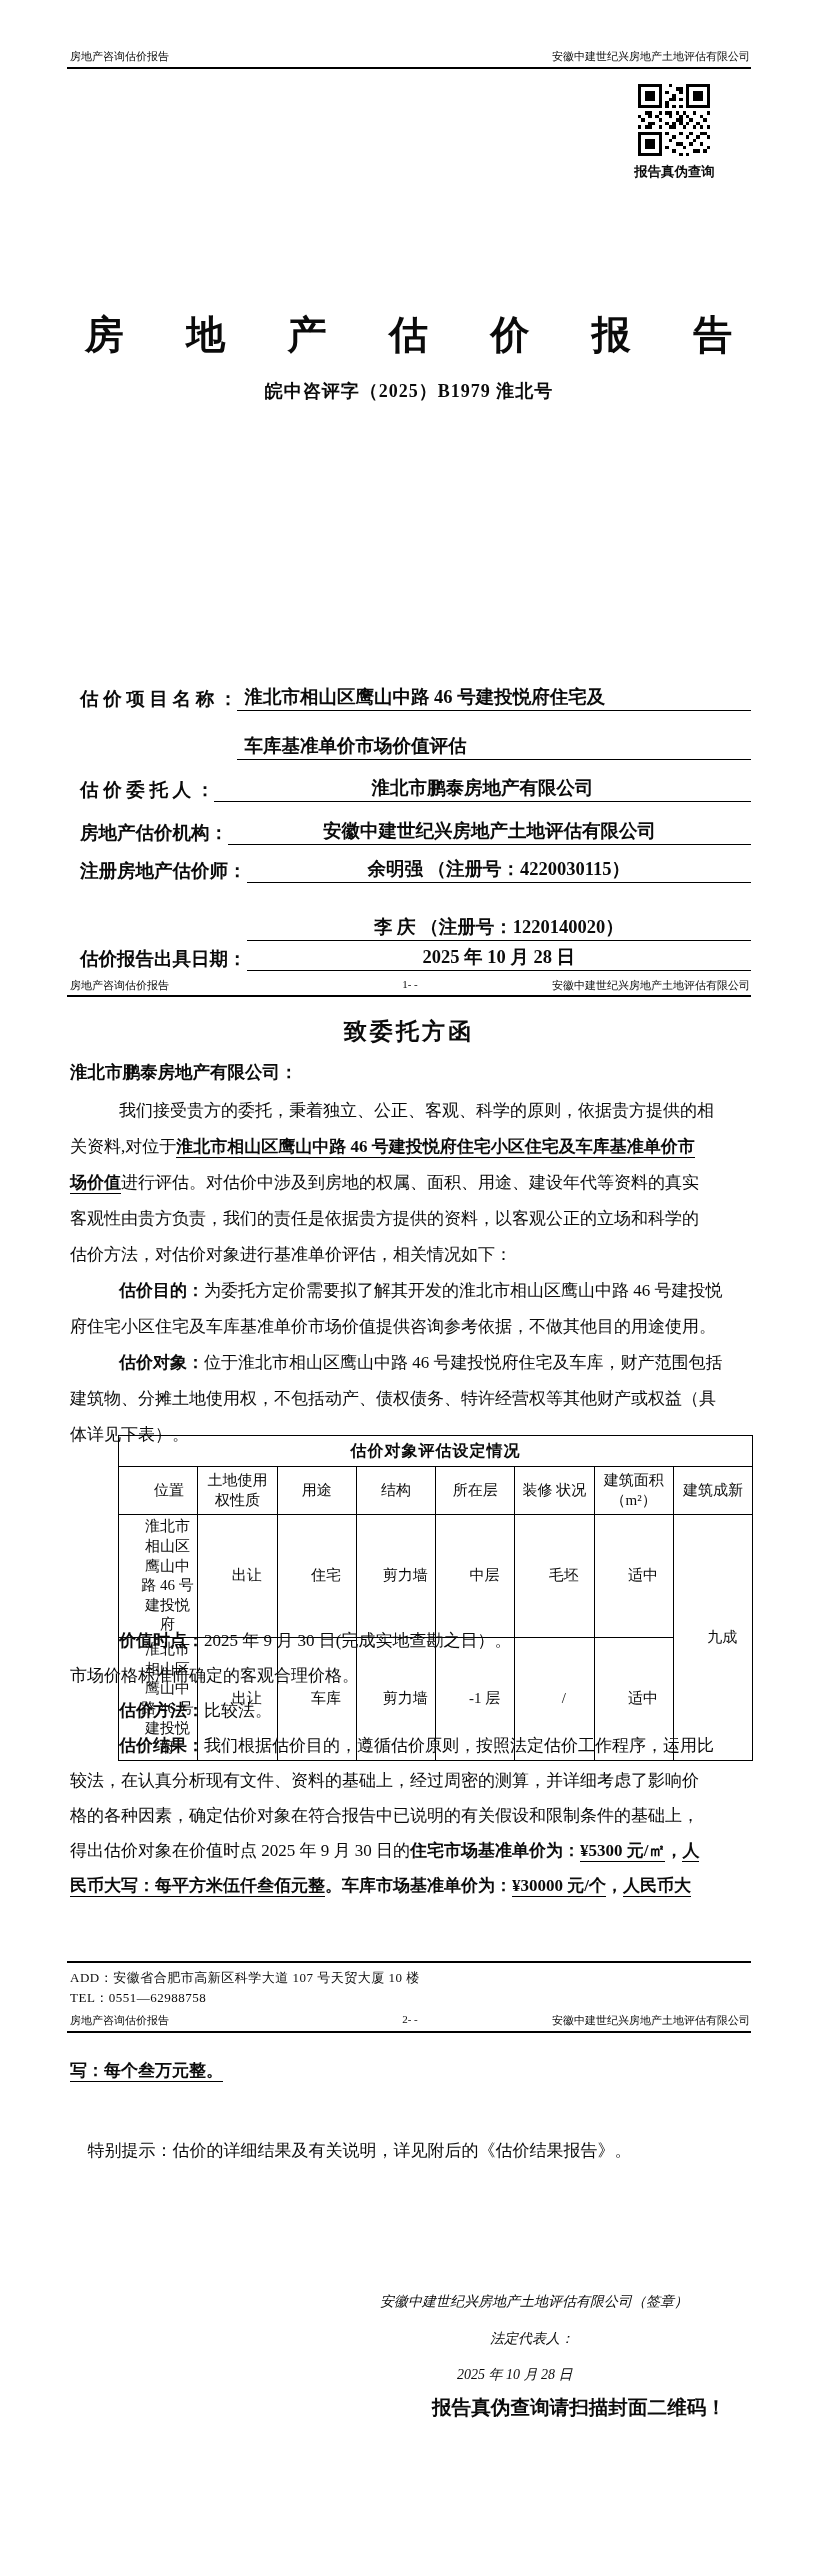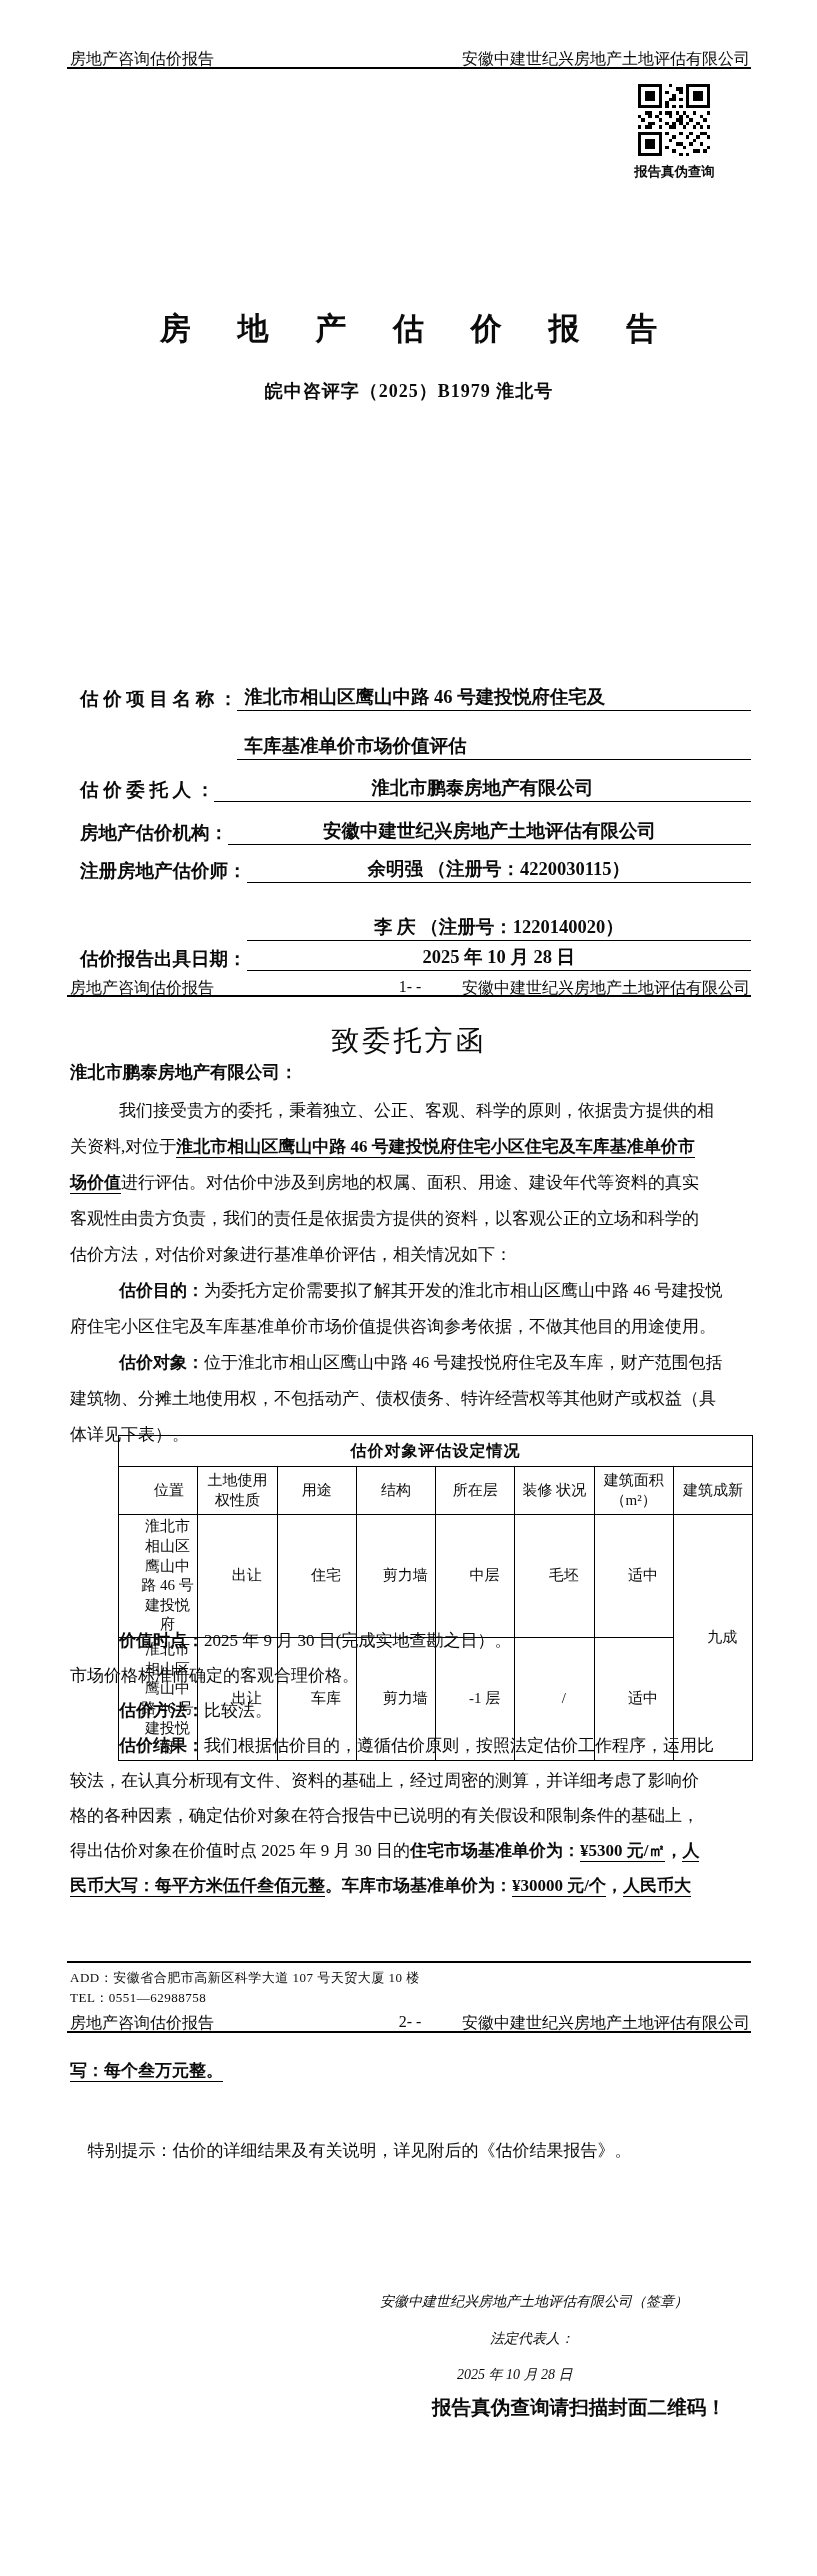--- a/index.html
+++ b/index.html
@@ -7,36 +7,36 @@
     position:relative;
     width:818px;height:3093px;
     margin:0 auto;
     background:#ffffff;
     color:#0b0b0b;
     font-family:"Liberation Serif","DejaVu Serif",serif;
     overflow:hidden;
   }
   .abs{position:absolute;}
   
-  .runhead{left:70px;right:68px;display:flex;justify-content:space-between;font-size:16px;}
+  .runhead{left:70px;right:68px;display:flex;justify-content:space-between;font-size:11px;}
   .runhead .ctr{position:absolute;left:50%;transform:translateX(-50%);}
   .hrule{left:67px;right:67px;height:2.1px;background:#000;}
   .footline{left:70px;font-size:13px;letter-spacing:0.5px;}
   
   .qrbox{left:638px;top:84px;width:72px;height:72px;}
   .qrcap{left:628px;top:163px;width:93px;text-align:center;font-size:13.4px;font-weight:bold;}
-  .doc-title{left:0;right:0;text-align:center;font-size:31px;font-weight:bold;word-spacing:37px;letter-spacing:1px;white-space:nowrap;}
+  .doc-title{left:0;right:0;text-align:center;font-size:39px;font-weight:bold;word-spacing:37px;letter-spacing:1px;white-space:nowrap;font-family:Liberation Mono, monospace;}
   .doc-no{left:0;right:0;text-align:center;font-size:18px;font-weight:bold;letter-spacing:1px;}
   .frow{left:80px;right:67px;display:flex;align-items:flex-end;font-size:18.5px;font-weight:bold;height:28px;}
   .flabel{white-space:pre;flex:0 0 auto;}
   .fghost{visibility:hidden;}
   .fval{flex:1 1 auto;border-bottom:1.5px solid #000;text-align:center;white-space:nowrap;padding:0 3.1px 1px 3.1px;}
   .fval.left{text-align:left;padding-left:7.2px;}
   
-  .letter-title{left:0;right:0;text-align:center;font-size:28px;font-weight:normal;letter-spacing:3.1px;margin-top:6px;}
+  .letter-title{left:0;right:0;text-align:center;font-size:23px;font-weight:bold;letter-spacing:3.1px;}
   .salutation{left:70px;font-size:17.5px;font-weight:bold;}
   .bodyblock{left:70px;right:62px;font-size:17px;}
   .bl{height:36px;line-height:36px;white-space:nowrap;}
   .bl2{height:35px;line-height:35px;white-space:nowrap;}
   .ind{text-indent:49px;}
   .ind1{text-indent:17.5px;}
   b.lbl{font-weight:bold;}
   .bu{font-weight:bold;border-bottom:1.5px solid #000;padding-bottom:0.5px;}
   .bb{font-weight:bold;}
   

